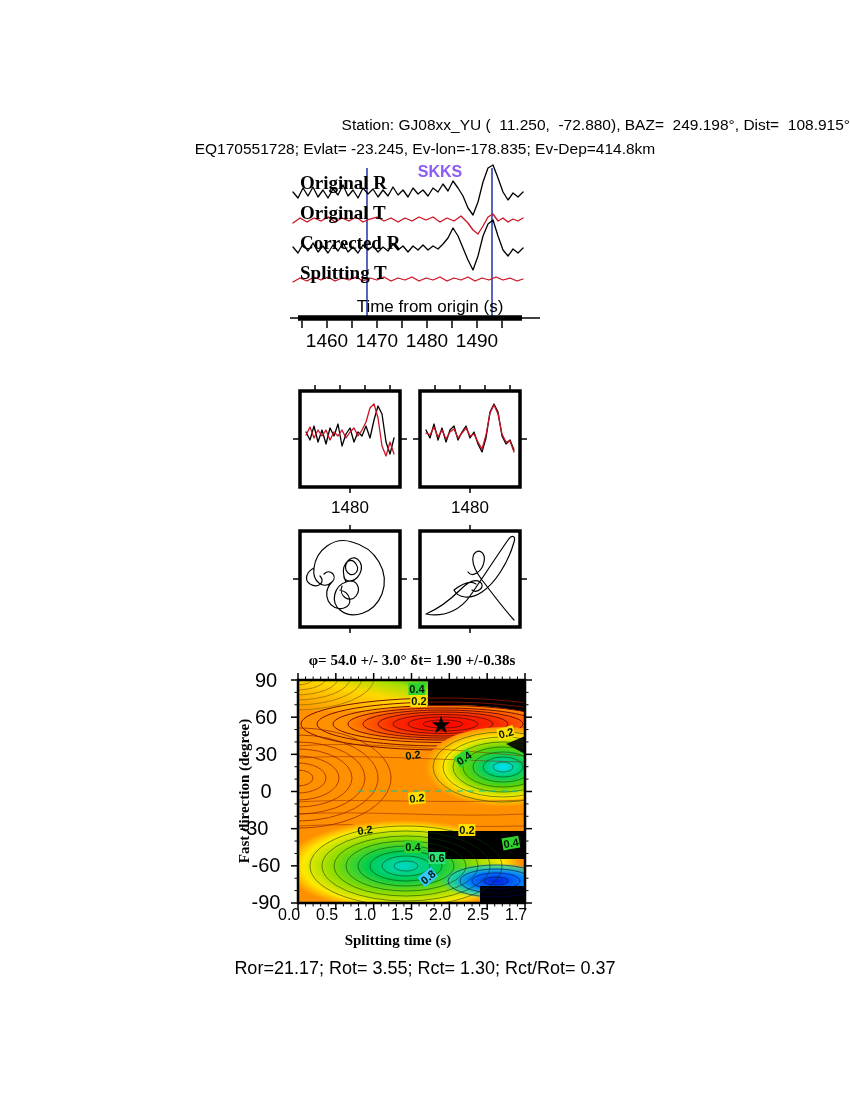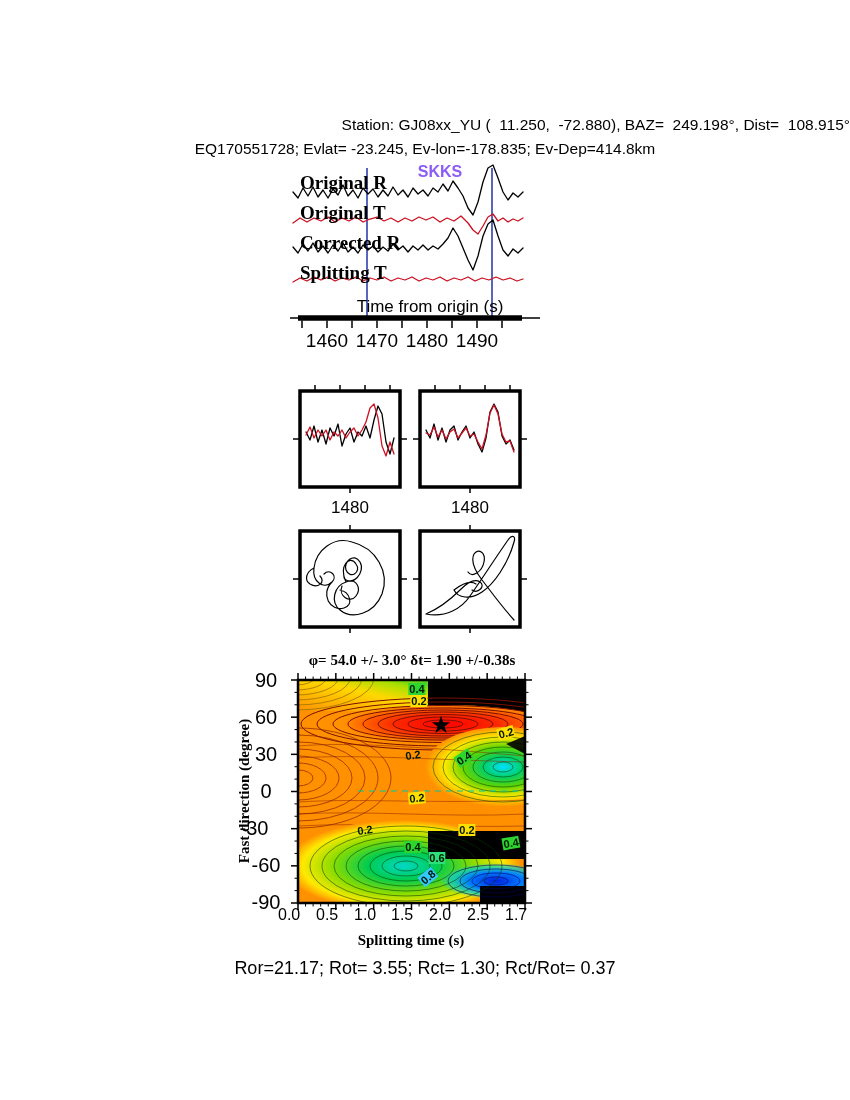--- a/index.html
+++ b/index.html
@@ -389,15 +389,15 @@
 
 <div class="abs ticklabel-big" style="left:278px;top:906px;width:40px;">0.0</div>
 <div class="abs ticklabel-big" style="left:316px;top:906px;width:40px;">0.5</div>
 <div class="abs ticklabel-big" style="left:354px;top:906px;width:40px;">1.0</div>
 <div class="abs ticklabel-big" style="left:391px;top:906px;width:40px;">1.5</div>
 <div class="abs ticklabel-big" style="left:429px;top:906px;width:40px;">2.0</div>
 <div class="abs ticklabel-big" style="left:467px;top:906px;width:40px;">2.5</div>
 <div class="abs ticklabel-big" style="left:505px;top:906px;width:40px;">1.7</div>
 
 <div class="abs serif-bold" style="left:146px;top:781px;width:200px;height:20px;transform:rotate(-90deg);">Fast direction (degree)</div>
-<div class="abs serif-bold" style="left:261px;top:932px;width:300px;text-align:center;">Splitting time (s)</div>
+<div class="abs serif-bold" style="left:248px;top:932px;width:300px;text-align:center;">Splitting time (s)</div>
 
 <div class="abs footer" style="top:958px;left:0;">Ror=21.17; Rot= 3.55; Rct= 1.30; Rct/Rot= 0.37</div>
 
 </body></html>

